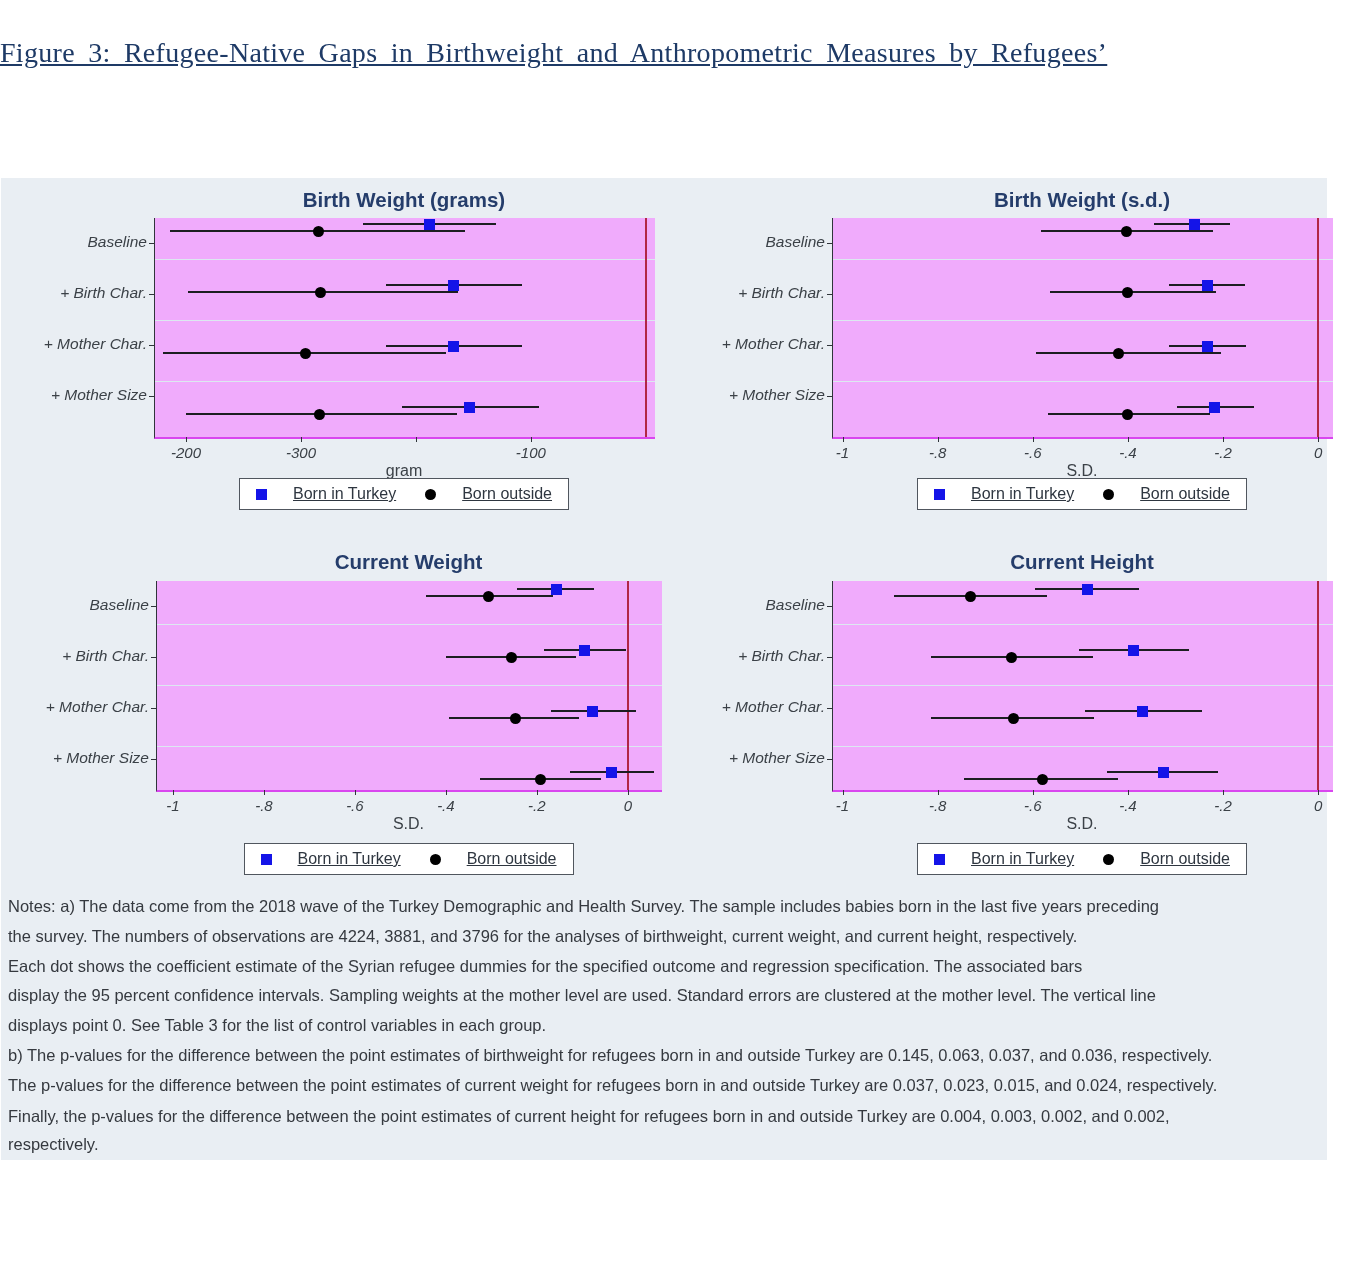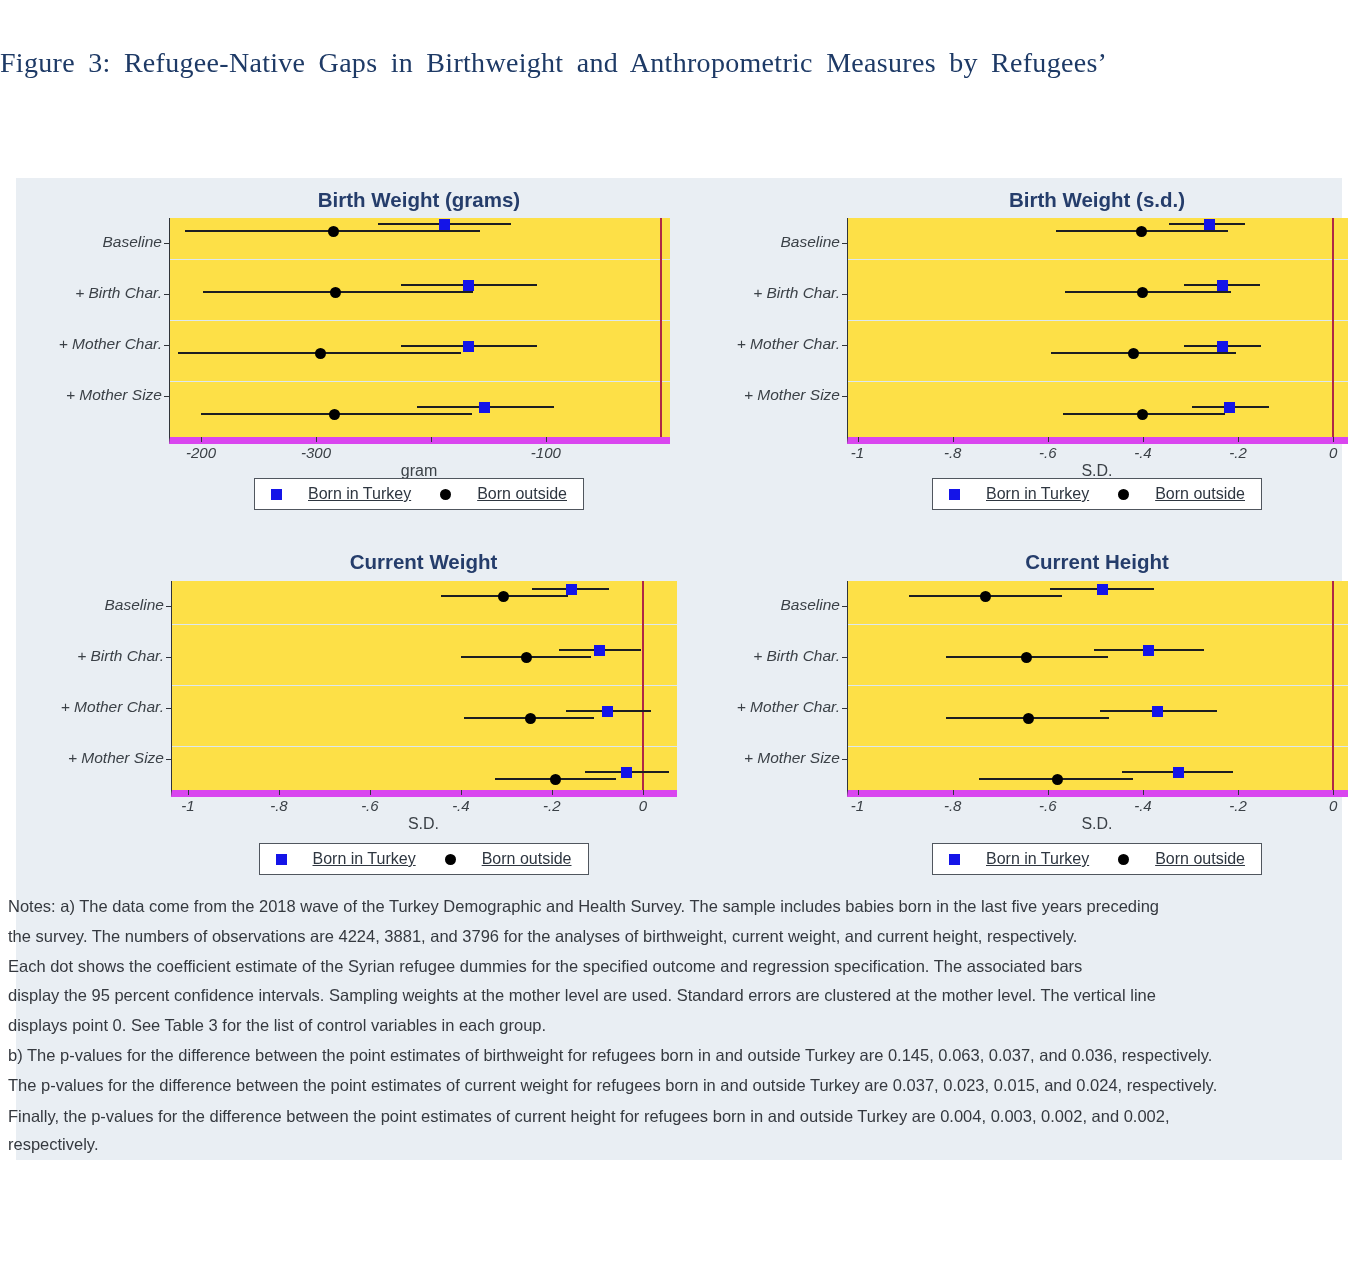--- a/index.html
+++ b/index.html
@@ -1,24 +1,24 @@
 <!DOCTYPE html>
 <html><head>
 <meta charset="utf-8">
 <style>
   html,body{margin:0;padding:0;background:#ffffff;}
   #page{position:relative;width:1353px;height:1284px;background:#ffffff;overflow:hidden;
         font-family:"Liberation Sans",sans-serif;}
   .doc-title{position:absolute;left:0;width:1310px;color:#1e3a66;
              font-family:"Liberation Serif",serif;font-size:28px;letter-spacing:.3px;}
-  .doc-title.l1{top:47px;word-spacing:6px;}
+  .doc-title.l1{top:37px;word-spacing:6px;text-decoration:underline;}
   .doc-title.l2{top:96px;}
-  #figure-panel{position:absolute;left:16px;top:178px;width:1326px;height:982px;background:#e9eef3;}
+  #figure-panel{position:absolute;left:1px;top:178px;width:1326px;height:982px;background:#e9eef3;}
   .chart-title{position:absolute;text-align:center;color:#253d6b;font-size:20.5px;font-weight:700;}
-  .plot{position:absolute;background:#fde047;border-left:1px solid #30343a;border-bottom:7px solid #d946ef;font-style:italic;}
+  .plot{position:absolute;background:#f0abfc;border-left:1px solid #30343a;border-bottom:2px solid #d946ef;font-style:italic;}
   .grid{position:absolute;height:1px;background:#dce8f0;left:0;}
   .zero{position:absolute;width:2px;background:#b12745;top:0;}
   .xtick{position:absolute;width:1px;height:5px;background:#30343a;}
   .ytick{position:absolute;width:5px;height:1px;background:#30343a;left:-6px;}
   .xticklab{position:absolute;width:64px;text-align:center;color:#3b4147;font-size:15px;}
   .cat{position:absolute;width:150px;text-align:right;color:#3b4147;font-size:15.5px;}
   .ci{position:absolute;height:2px;background:#1c1e21;}
   .mk-sq{position:absolute;width:11px;height:11px;background:#1414e8;}
   .mk-dot{position:absolute;width:11px;height:11px;background:#000;border-radius:50%;}
   .xlabel{position:absolute;text-align:center;color:#3b4147;font-size:16px;}

